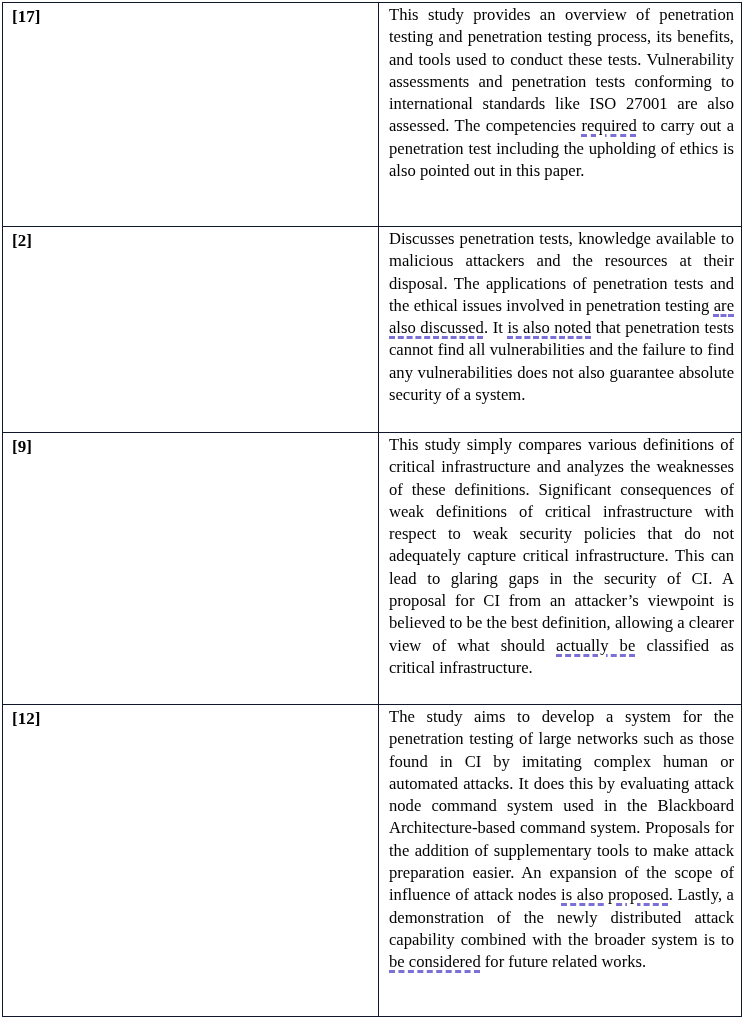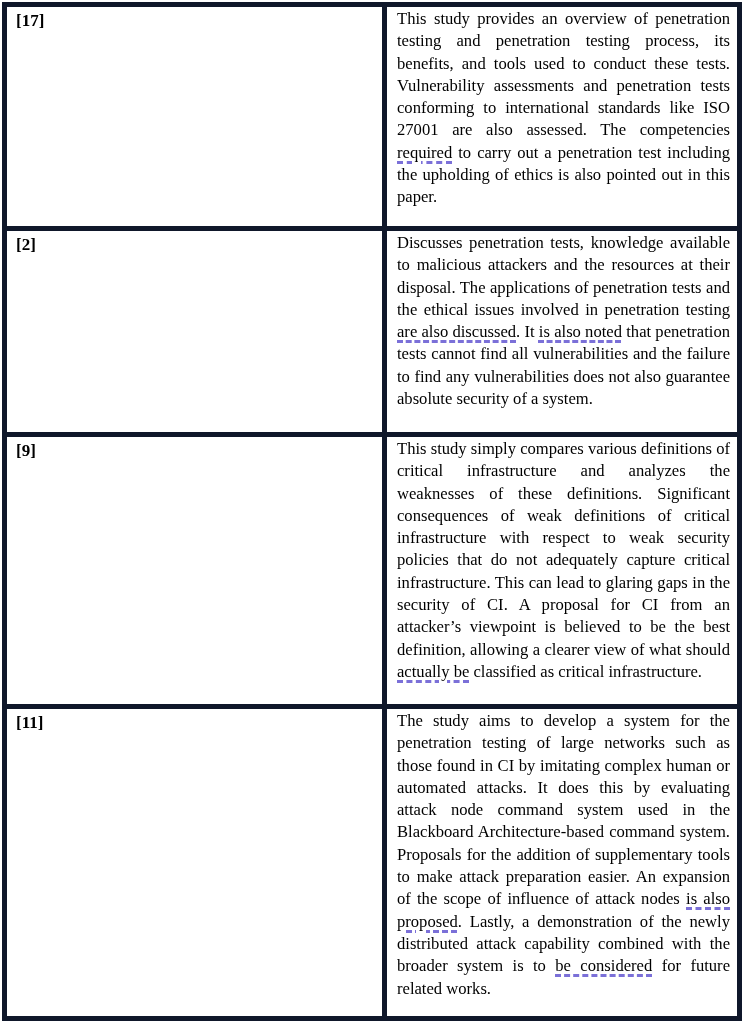--- a/index.html
+++ b/index.html
@@ -14,21 +14,21 @@
     font-family: "Liberation Serif", "DejaVu Serif", serif;
     color: #000000;
   }
   table.review-table {
     border-collapse: collapse;
     table-layout: fixed;
     width: 740px;
     margin: 2px;
   }
   table.review-table td {
-    border: 5px solid #0f172a;
+    border: 1px solid #0f172a;
     vertical-align: top;
     overflow: hidden;
   }
   td.ref-cell {
     width: 360px;
     font-weight: bold;
     font-size: 17px;
     line-height: 22px;
     padding: 3px 6px 2px 9px;
   }
@@ -58,17 +58,17 @@
     </tr>
     <tr style="height:206px;">
       <td class="ref-cell">[2]</td>
       <td class="desc-cell"><span>Discusses penetration tests, knowledge available to malicious attackers and the resources at their disposal. The applications of penetration tests and the ethical issues involved in penetration testing </span><span class="grammar-underline">are also discussed</span><span>. It </span><span class="grammar-underline">is also noted</span><span> that penetration tests cannot find all vulnerabilities and the failure to find any vulnerabilities does not also guarantee absolute security of a system.</span></td>
     </tr>
     <tr style="height:272px;">
       <td class="ref-cell">[9]</td>
       <td class="desc-cell"><span>This study simply compares various definitions of critical infrastructure and analyzes the weaknesses of these definitions. Significant consequences of weak definitions of critical infrastructure with respect to weak security policies that do not adequately capture critical infrastructure. This can lead to glaring gaps in the security of CI. A proposal for CI from an attacker’s viewpoint is believed to be the best definition, allowing a clearer view of what should </span><span class="grammar-underline">actually be</span><span> classified as critical infrastructure.</span></td>
     </tr>
     <tr style="height:312px;">
-      <td class="ref-cell">[11]</td>
+      <td class="ref-cell">[12]</td>
       <td class="desc-cell"><span>The study aims to develop a system for the penetration testing of large networks such as those found in CI by imitating complex human or automated attacks. It does this by evaluating attack node command system used in the Blackboard Architecture-based command system. Proposals for the addition of supplementary tools to make attack preparation easier. An expansion of the scope of influence of attack nodes </span><span class="grammar-underline">is also proposed</span><span>. Lastly, a demonstration of the newly distributed attack capability combined with the broader system is to </span><span class="grammar-underline">be considered</span><span> for future related works.</span></td>
     </tr>
   </tbody>
 </table>
 
 </body></html>

